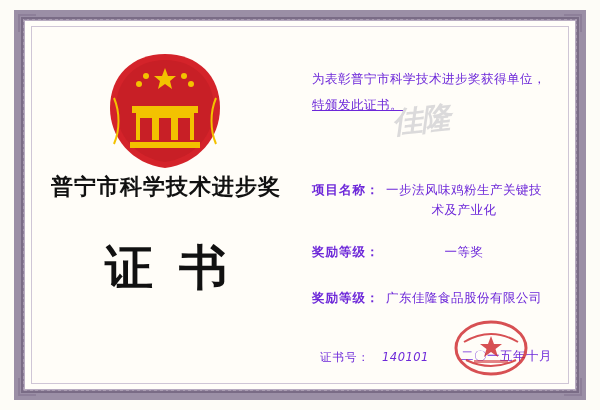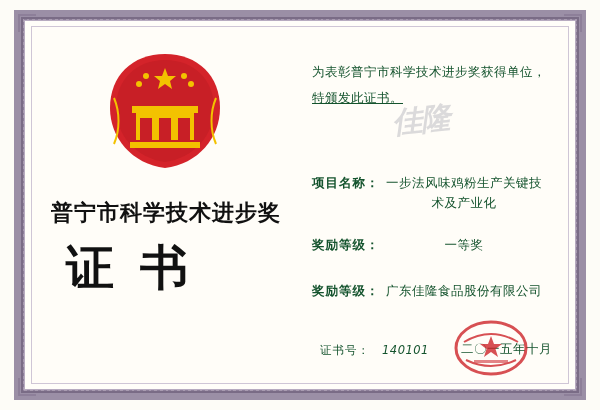--- a/index.html
+++ b/index.html
@@ -89,52 +89,53 @@
     left: 62px;
     top: 12px;
     width: 126px;
     height: 118px;
   }
   .emblem svg { display: block; }
 
   .award-title {
     position: absolute;
     left: 0;
-    top: 158px;
+    top: 132px;
     width: 252px;
     text-align: center;
     font-family: "DejaVu Sans", "Liberation Sans", sans-serif;
     font-size: 22px;
     font-weight: bold;
     letter-spacing: 1px;
     color: #111111;
     white-space: nowrap;
   }
 
   .cert-word {
     position: absolute;
     left: 0;
     top: 196px;
     width: 252px;
+    text-align: center;
     font-family: Liberation Mono, monospace;
     font-size: 48px;
     font-weight: bold;
     letter-spacing: 26px;
     text-indent: 26px;
     color: #111111;
   }
 
   
   .right-panel {
     position: absolute;
     left: 300px;
-    top: 33px;
+    top: 40px;
     width: 252px;
     height: 330px;
-    color: #14532d;
+    color: #6d28d9;
   }
 
   .intro {
     position: absolute;
     left: 12px;
     top: 26px;
     width: 236px;
     font-size: 12.5px;
     line-height: 26px;
     letter-spacing: 0.5px;

